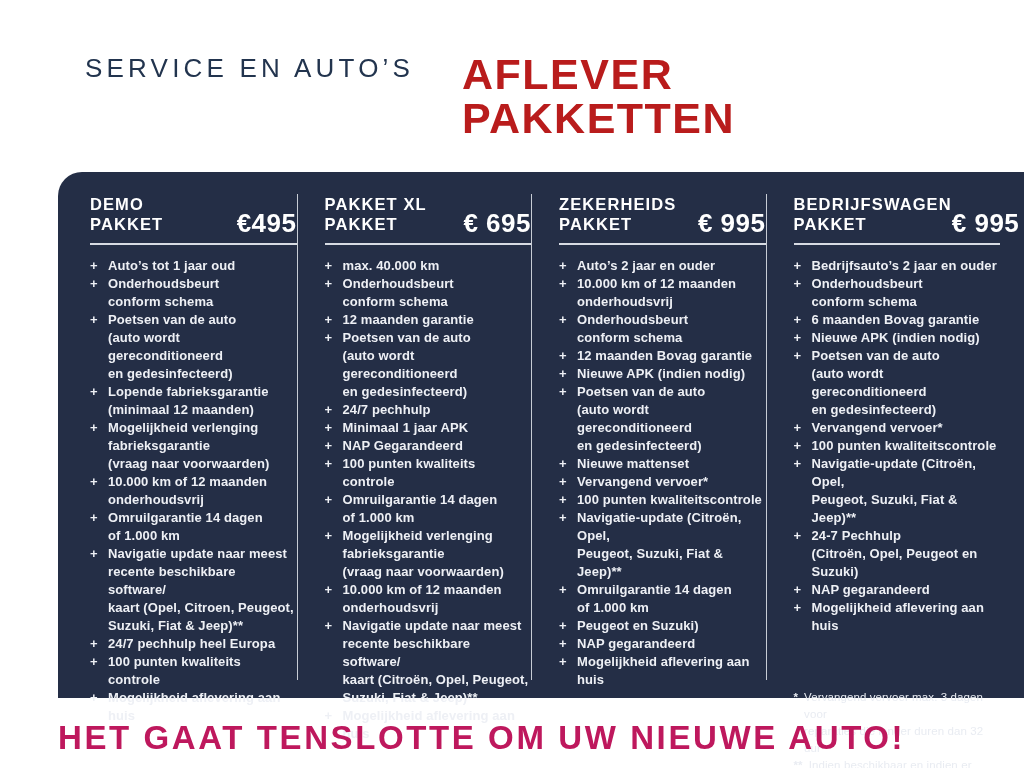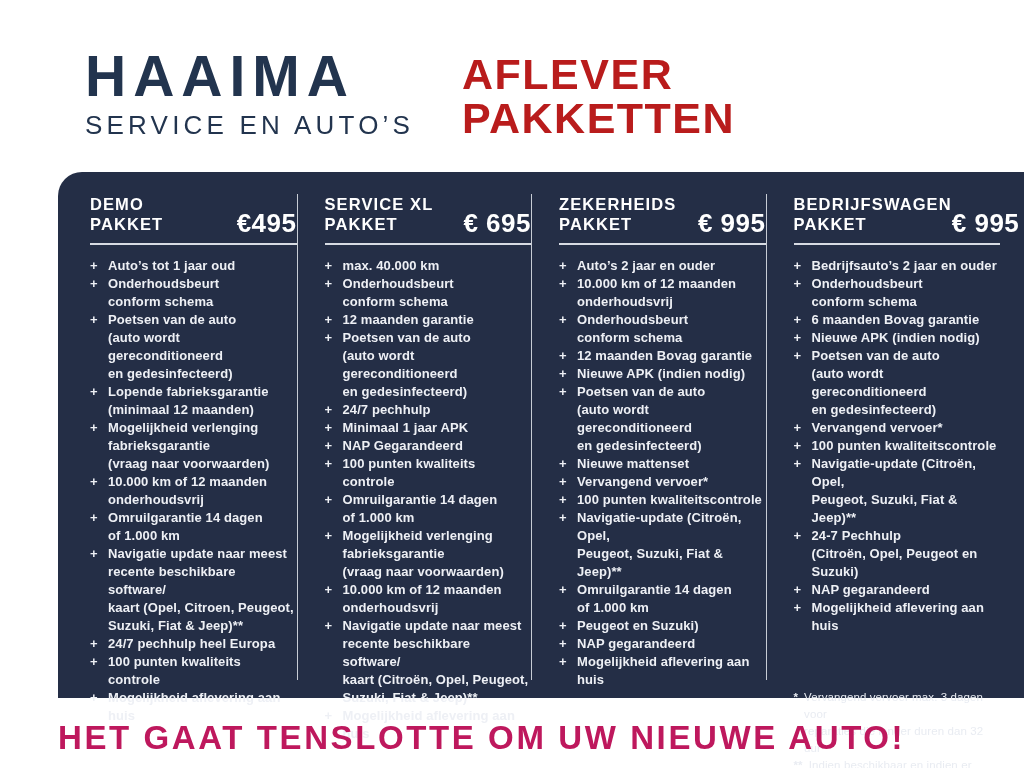--- a/index.html
+++ b/index.html
@@ -125,21 +125,20 @@
     font-size: 33px;
     font-weight: bold;
     letter-spacing: 2.6px;
     white-space: nowrap;
   }
 </style>
 </head>
 <body>
 
 <div class="logo">
-  <div class="logo-title">HAAIMA</div>
   <div class="logo-subtitle">SERVICE EN AUTO’S</div>
 </div>
 
 <div class="page-title">
   <div>AFLEVER</div>
   <div>PAKKETTEN</div>
 </div>
 
 <div class="panel">
 
@@ -229,21 +228,21 @@
           <div class="lines">
             <div>Mogelijkheid aflevering aan huis</div>
           </div>
         </div>
       </div>
   </div>
 
   <div class="package-col">
     <div class="col-head">
       <div class="col-title">
-        <div>SERVICE XL</div>
+        <div>PAKKET XL</div>
         <div>PAKKET</div>
       </div>
       <div class="col-price">€ 695</div>
     </div>
     <div class="col-rule"></div>
     <div class="items">
         <div class="item">
           <span class="plus">+</span>
           <div class="lines">
             <div>max. 40.000 km</div>

